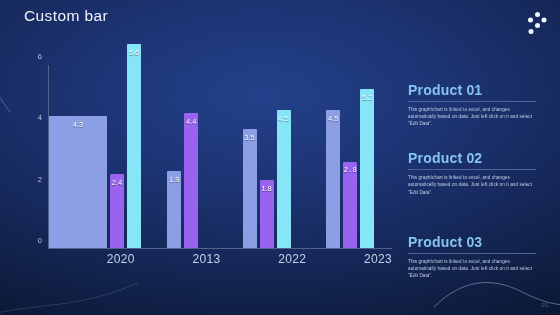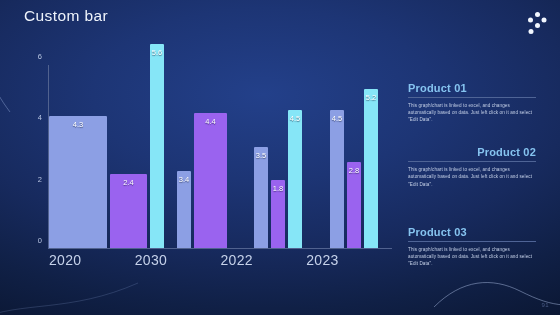--- a/index.html
+++ b/index.html
@@ -52,30 +52,30 @@
   }
   .bar .val{
     position:absolute;left:0;right:0;top:4px;
     text-align:center;font-size:7.5px;color:#ffffff;
     text-shadow:0 1px 1px rgba(5,15,40,.55);
   }
   #xlabels{
     position:absolute;left:29px;right:0;top:190px;
     display:flex;
   }
-  .xlabel{flex:1;text-align:left;font-size:14px;color:#c6d2ea;letter-spacing:.3px;}
+  .xlabel{flex:1;text-align:right;font-size:12px;color:#c6d2ea;letter-spacing:.3px;}
 
   
   #legend{
     position:absolute;left:408px;top:82px;width:128px;
   }
   .legend-item{margin-bottom:23px;}
   .legend-item:last-child{margin-bottom:0;}
   .legend-title{
-    font-size:11px;font-weight:700;letter-spacing:.2px;margin:0 0 3px 0;
+    font-size:14px;font-weight:700;letter-spacing:.2px;margin:0 0 3px 0;
   }
   .legend-rule{height:1px;background:#4f6496;margin:0 0 4px 0;width:100%;}
   .legend-body{
     font-size:4.6px;line-height:1.55;color:#c3cfe6;margin:0;letter-spacing:.1px;
   }
 
   #page-number{
     position:absolute;right:11px;bottom:7px;
     font-size:6px;color:#4a5c86;letter-spacing:.4px;
   }
@@ -113,75 +113,75 @@
           <div class="ytick" style="bottom: 0px;">0</div>
           <div class="ytick" style="bottom: 61.3333px;">2</div>
           <div class="ytick" style="bottom: 122.667px;">4</div>
           <div class="ytick" style="bottom: 184px;">6</div>
         </div>
       <div id="groups">
           <div class="group">
             <div class="bar" style="height: 131.867px; background: rgb(140, 159, 228); padding-left: 44px;">
               <span class="val">4.3</span>
             </div>
-            <div class="bar" style="height: 73.6px; background: rgb(154, 99, 239); padding-left: 23px;">
+            <div class="bar" style="height: 73.6px; background: rgb(154, 99, 239);">
               <span class="val">2.4</span>
             </div>
             <div class="bar" style="height: 204px; background: rgb(134, 230, 247);">
               <span class="val">5.6</span>
             </div>
           </div>
           <div class="group">
             <div class="bar" style="height: 76.6667px; background: rgb(140, 159, 228);">
-              <span class="val">3.4</span>
+              <span class="val">1.9</span>
             </div>
-            <div class="bar" style="height: 134.933px; background: rgb(154, 99, 239); padding-left: 19px;">
+            <div class="bar" style="height: 134.933px; background: rgb(154, 99, 239);">
               <span class="val">4.4</span>
             </div>
           </div>
           <div class="group">
-            <div class="bar" style="height: 101px; background: rgb(140, 159, 228);">
+            <div class="bar" style="height: 119px; background: rgb(140, 159, 228);">
               <span class="val">3.5</span>
             </div>
             <div class="bar" style="height: 68px; background: rgb(154, 99, 239);">
               <span class="val">1.8</span>
             </div>
             <div class="bar" style="height: 138px; background: rgb(134, 230, 247);">
               <span class="val">4.5</span>
             </div>
           </div>
           <div class="group">
             <div class="bar" style="height: 138px; background: rgb(140, 159, 228);">
               <span class="val">4.5</span>
             </div>
-            <div class="bar" style="height: 85.8667px; background: rgb(154, 99, 239);">
+            <div class="bar" style="height: 85.8667px; background: rgb(154, 99, 239); font-family: Liberation Mono, monospace;">
               <span class="val">2.8</span>
             </div>
             <div class="bar" style="height: 159.467px; background: rgb(134, 230, 247);">
               <span class="val">5.2</span>
             </div>
           </div>
         </div>
     </div>
     <div id="xlabels">
         <div class="xlabel">2020</div>
-        <div class="xlabel">2030</div>
+        <div class="xlabel">2013</div>
         <div class="xlabel">2022</div>
         <div class="xlabel">2023</div>
       </div>
   </div>
 
   <div id="legend">
       <div class="legend-item">
         <div class="legend-title" style="color: rgb(134, 196, 240);">Product 01</div>
         <div class="legend-rule"></div>
         <div class="legend-body">This graph/chart is linked to excel, and changes automatically based on data. Just left click on it and select "Edit Data".</div>
       </div>
       <div class="legend-item">
-        <div class="legend-title" style="color: rgb(134, 196, 240); text-align: right;">Product 02</div>
+        <div class="legend-title" style="color: rgb(134, 196, 240);">Product 02</div>
         <div class="legend-rule"></div>
         <div class="legend-body">This graph/chart is linked to excel, and changes automatically based on data. Just left click on it and select "Edit Data".</div>
       </div>
       <div class="legend-item">
         <div class="legend-title" style="color: rgb(134, 196, 240); margin-top: 38px;">Product 03</div>
         <div class="legend-rule"></div>
         <div class="legend-body">This graph/chart is linked to excel, and changes automatically based on data. Just left click on it and select "Edit Data".</div>
       </div>
     </div>
 

